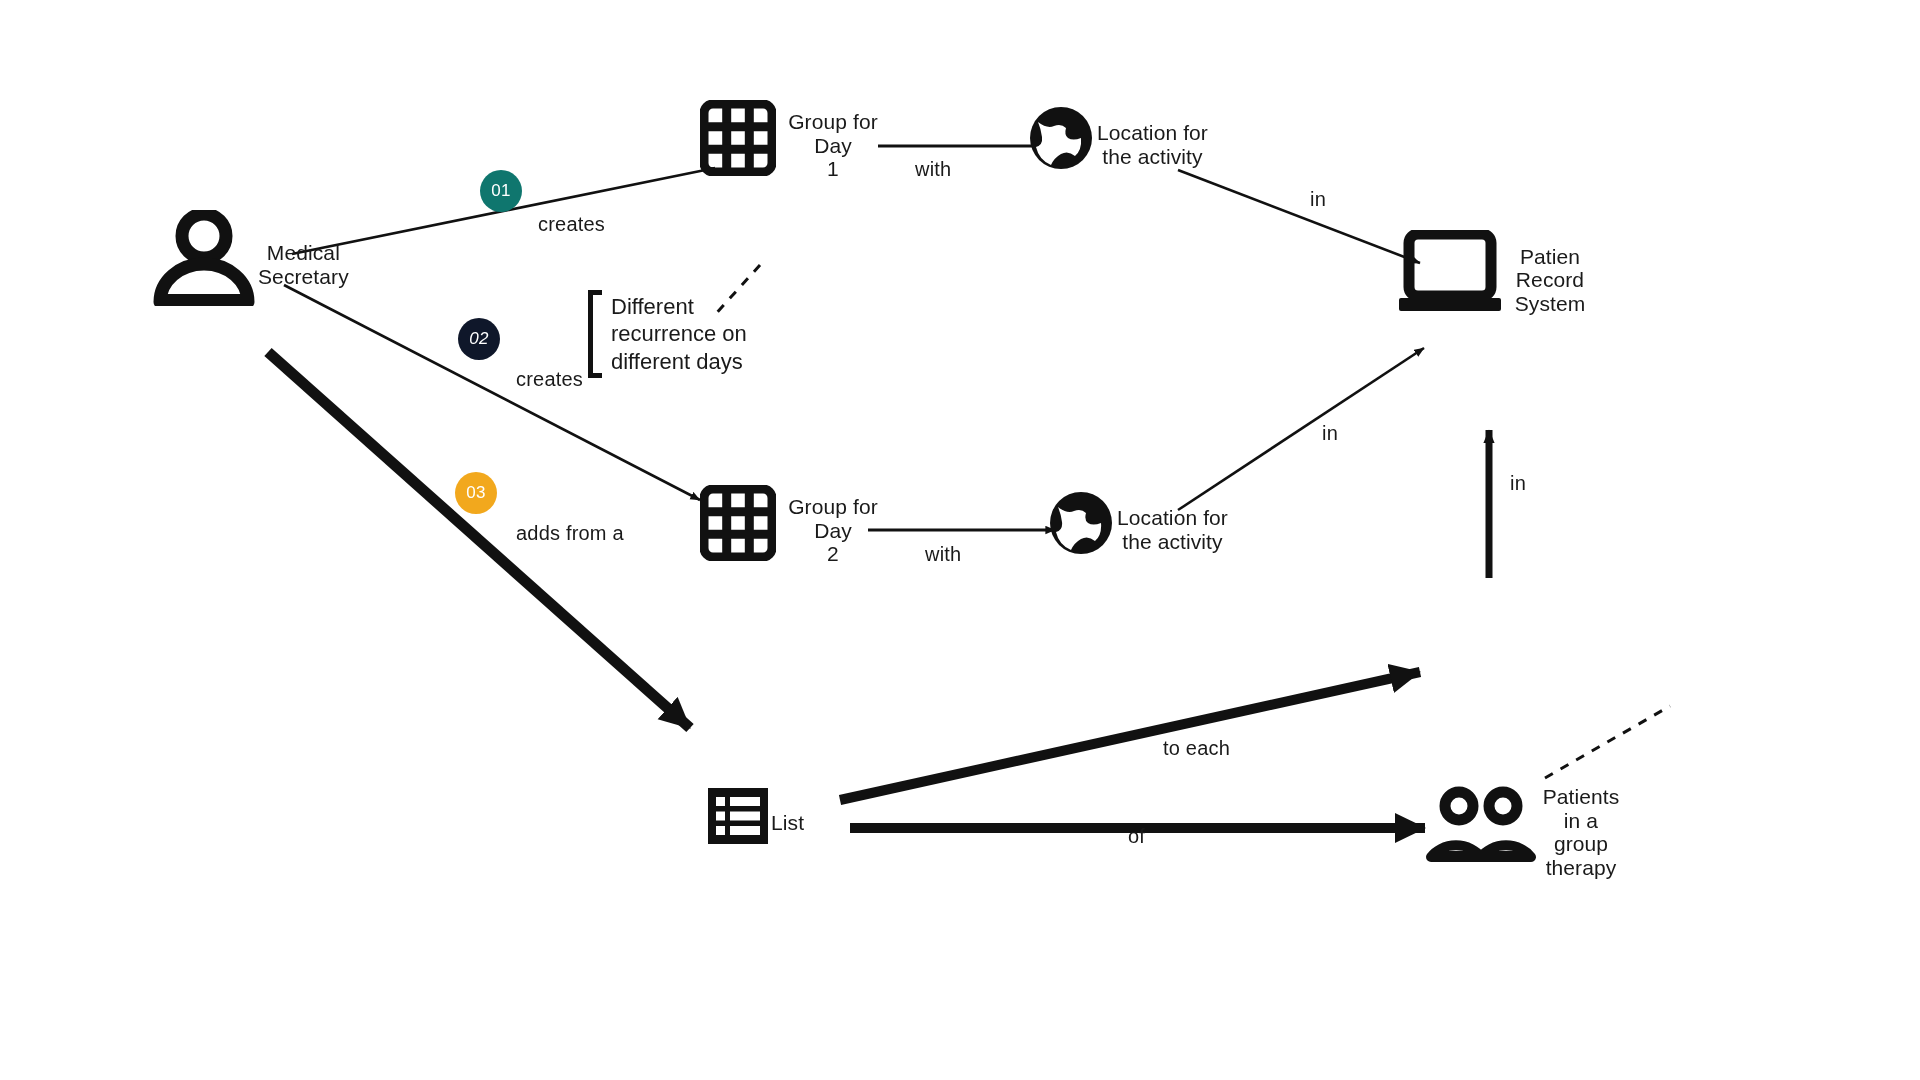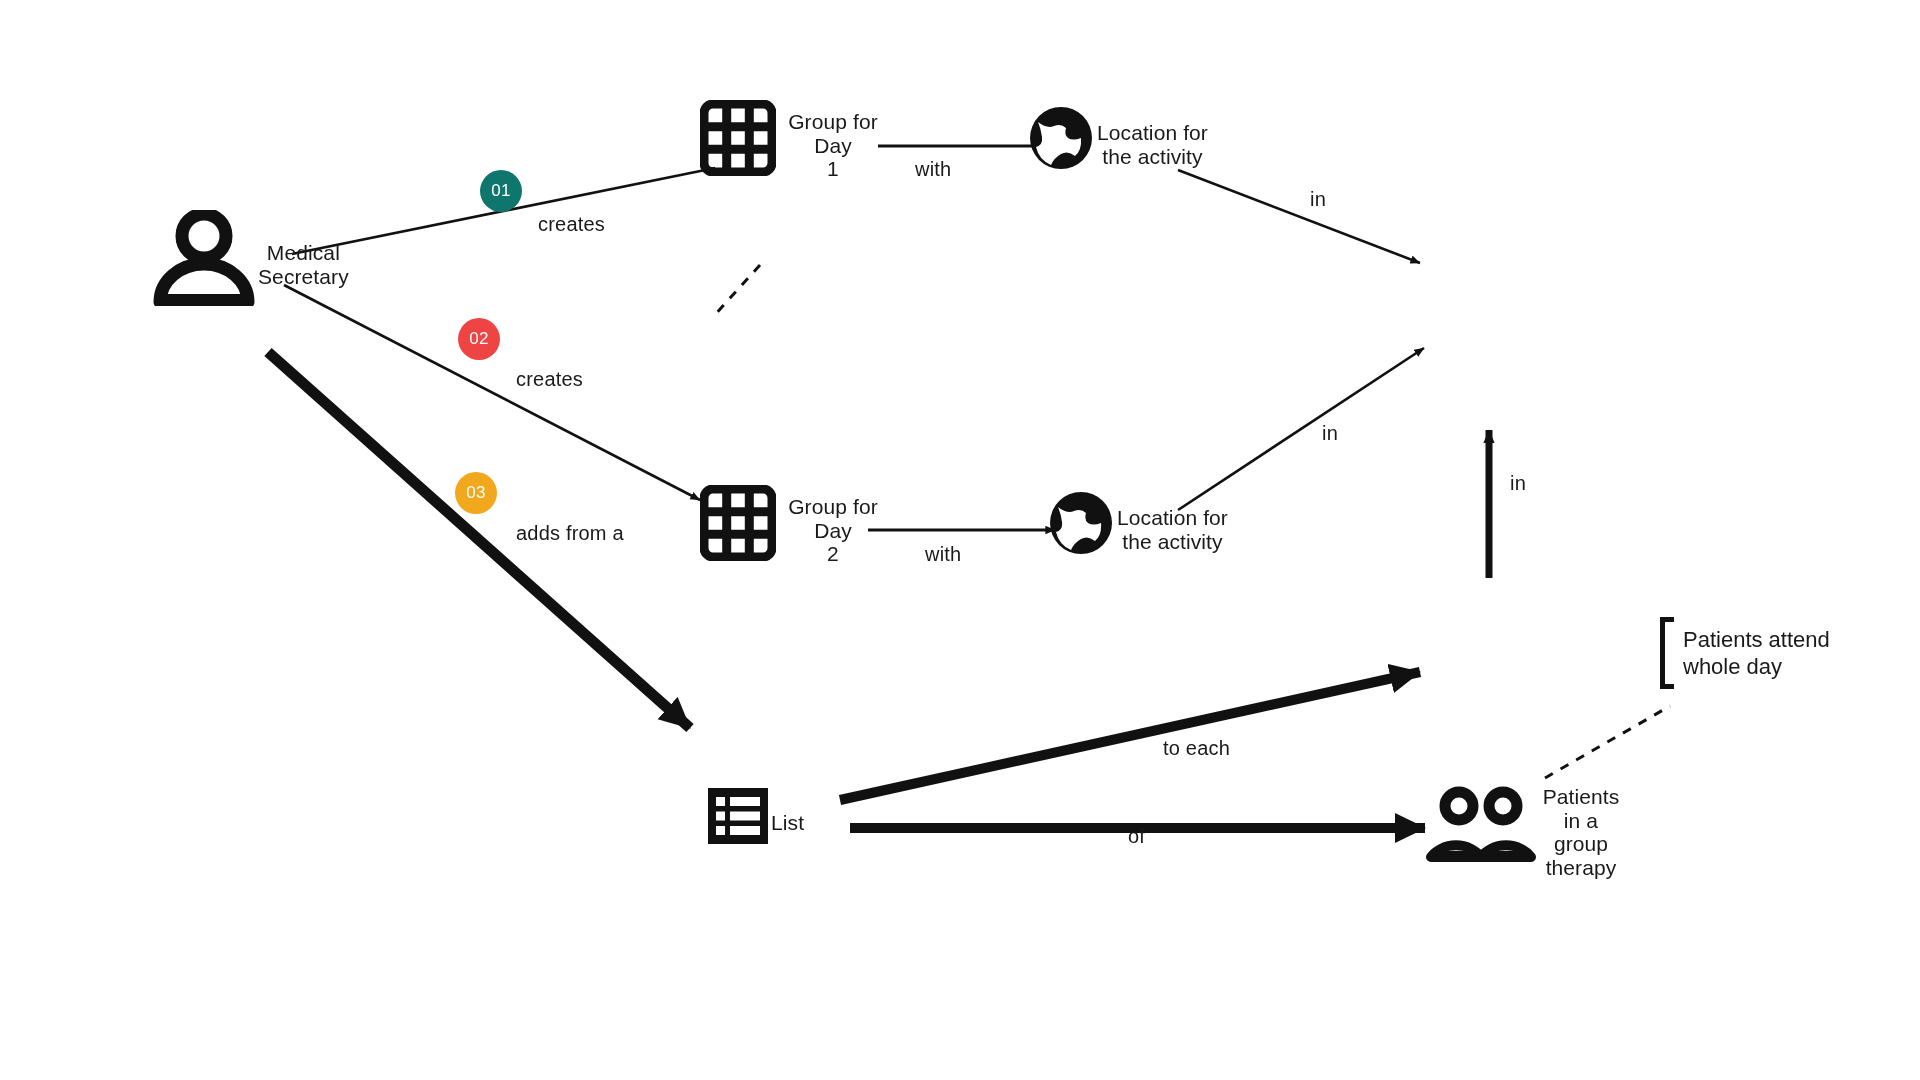--- a/index.html
+++ b/index.html
@@ -184,20 +184,30 @@
       <svg width="72" height="72" viewBox="0 0 72 72">
         <circle cx="36" cy="36" r="31" fill="#111"></circle>
         <path d="M13 20 q9 7 16 4 q7 -3 12 2 q-2 7 2 10 q5 3 13 0 q1 12 -6 18
                  q-7 -6 -14 -2 q-7 4 -10 11 q-12 -5 -15 -18 q7 -2 6 -10 q-1 -8 -4 -15 z" fill="#ffffff"></path>
       </svg>
     </span>
     <span class="node-label">Location for
 the activity</span>
   </div>
 
+  <div class="node" style="left:1395px; top:230px; width:200px;">
+    <span class="node-icon">
+      <svg width="110" height="86" viewBox="0 0 110 86">
+        <rect x="14" y="4" width="82" height="62" rx="9" fill="none" stroke="#111" stroke-width="11"></rect>
+        <rect x="4" y="68" width="102" height="13" rx="2" fill="#111"></rect>
+      </svg>
+    </span>
+    <span class="node-label">Patien Record
+System</span>
+  </div>
 
   <div class="node" style="left:705px; top:785px; width:170px;align-items:center;">
     <span class="node-icon">
       <svg width="66" height="62" viewBox="0 0 66 62">
         <rect x="3" y="3" width="60" height="56" fill="#111"></rect>
         <rect x="11" y="12" width="9" height="9" fill="#ffffff"></rect>
         <rect x="11" y="26.5" width="9" height="9" fill="#ffffff"></rect>
         <rect x="11" y="41" width="9" height="9" fill="#ffffff"></rect>
         <rect x="25" y="12" width="30" height="9" fill="#ffffff"></rect>
         <rect x="25" y="26.5" width="30" height="9" fill="#ffffff"></rect>
@@ -218,21 +228,21 @@
         <rect x="6" y="66" width="100" height="11" fill="#111"></rect>
       </svg>
     </span>
     <span class="node-label">Patients in a
 group therapy</span>
   </div>
 
   <div class="badge" style="left:480px; top:170px; background:#0f766e;">
     <span>01</span>
   </div>
-  <div class="badge" style="left:458px; top:318px; background:#ef4444;">
+  <div class="badge" style="left:458px; top:318px; background:#0f172a;font-style:italic;">
     <span>02</span>
   </div>
   <div class="badge" style="left:455px; top:472px; background:#F2A81D;text-align:center;">
     <span>03</span>
   </div>
 
   <div class="edge-label" style="left:538px; top:213px;">creates</div>
 
   <div class="edge-label" style="left:915px; top:158px;">with</div>
 
@@ -245,20 +255,21 @@
   <div class="edge-label" style="left:1322px; top:422px;">in</div>
 
   <div class="edge-label" style="left:1510px; top:472px;">in</div>
 
   <div class="edge-label" style="left:516px; top:522px;">adds from a</div>
 
   <div class="edge-label" style="left:1163px; top:737px;">to each</div>
 
   <div class="edge-label" style="left:1128px; top:825px;">of</div>
 
-
-  <div class="annot" style="left:1660px; top:617px; height:72px;">
+  <div class="annot" style="left:588px; top:290px; height:88px;">
     <div class="annot-bracket"></div>
-    <div class="annot-text">Patients attend
-whole day</div>
-  </div>
+    <div class="annot-text">Different
+recurrence on
+different days</div>
+  </div>
+
 
 </div>
 
 </body></html>

